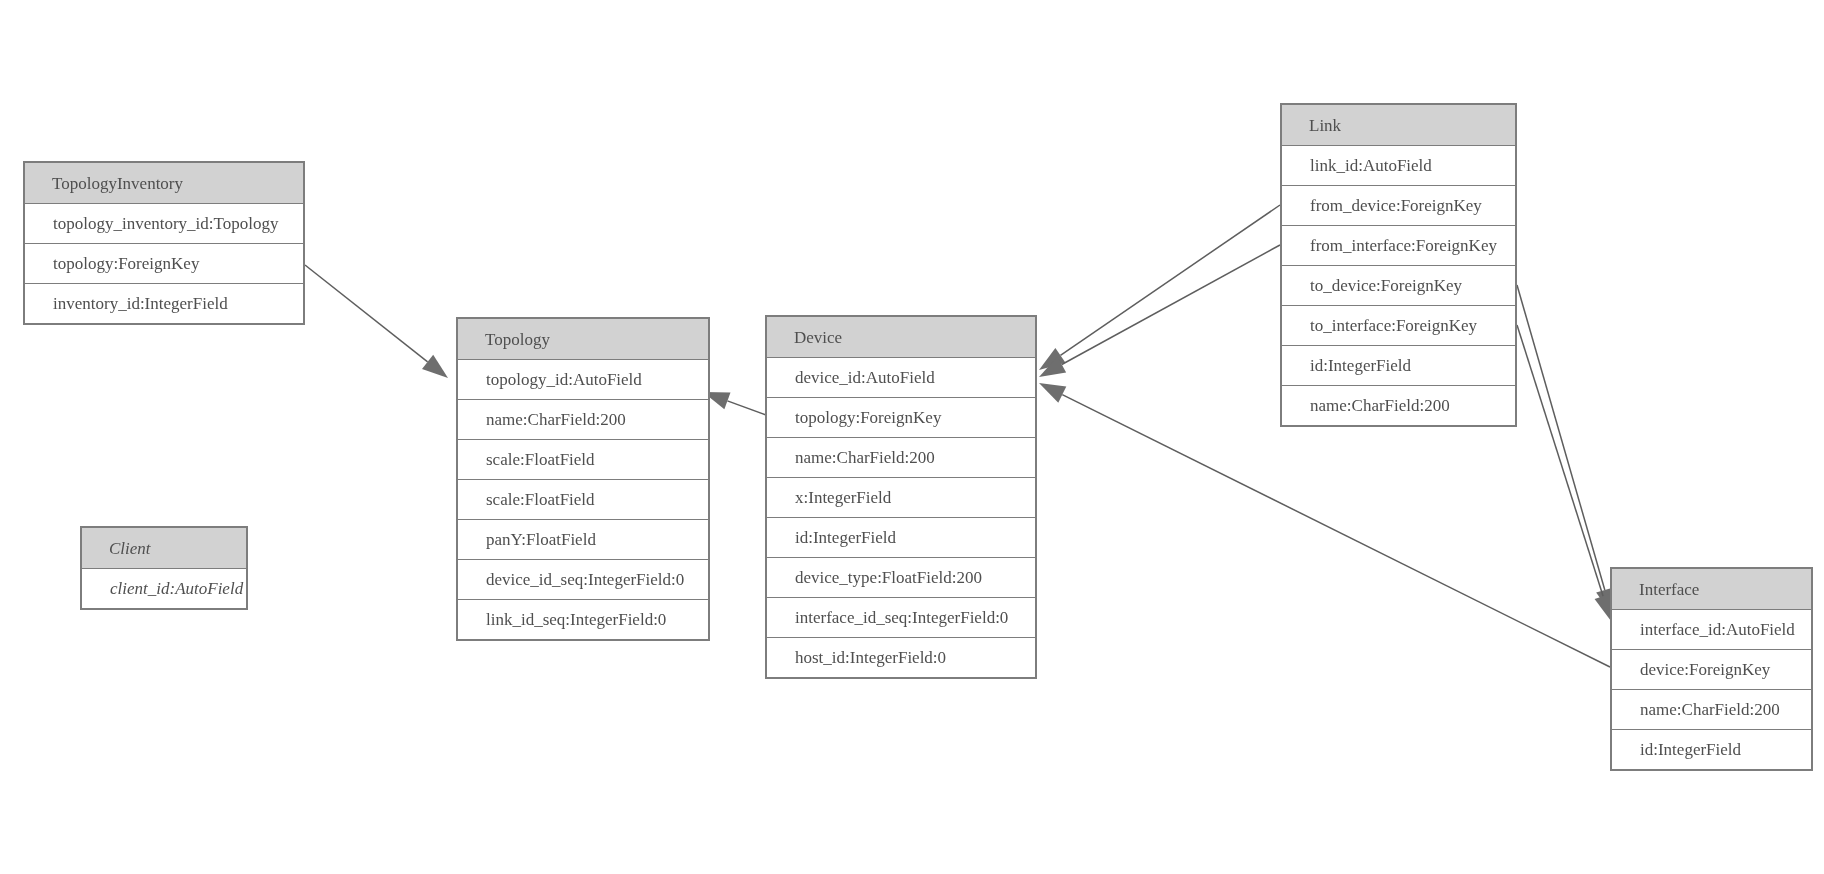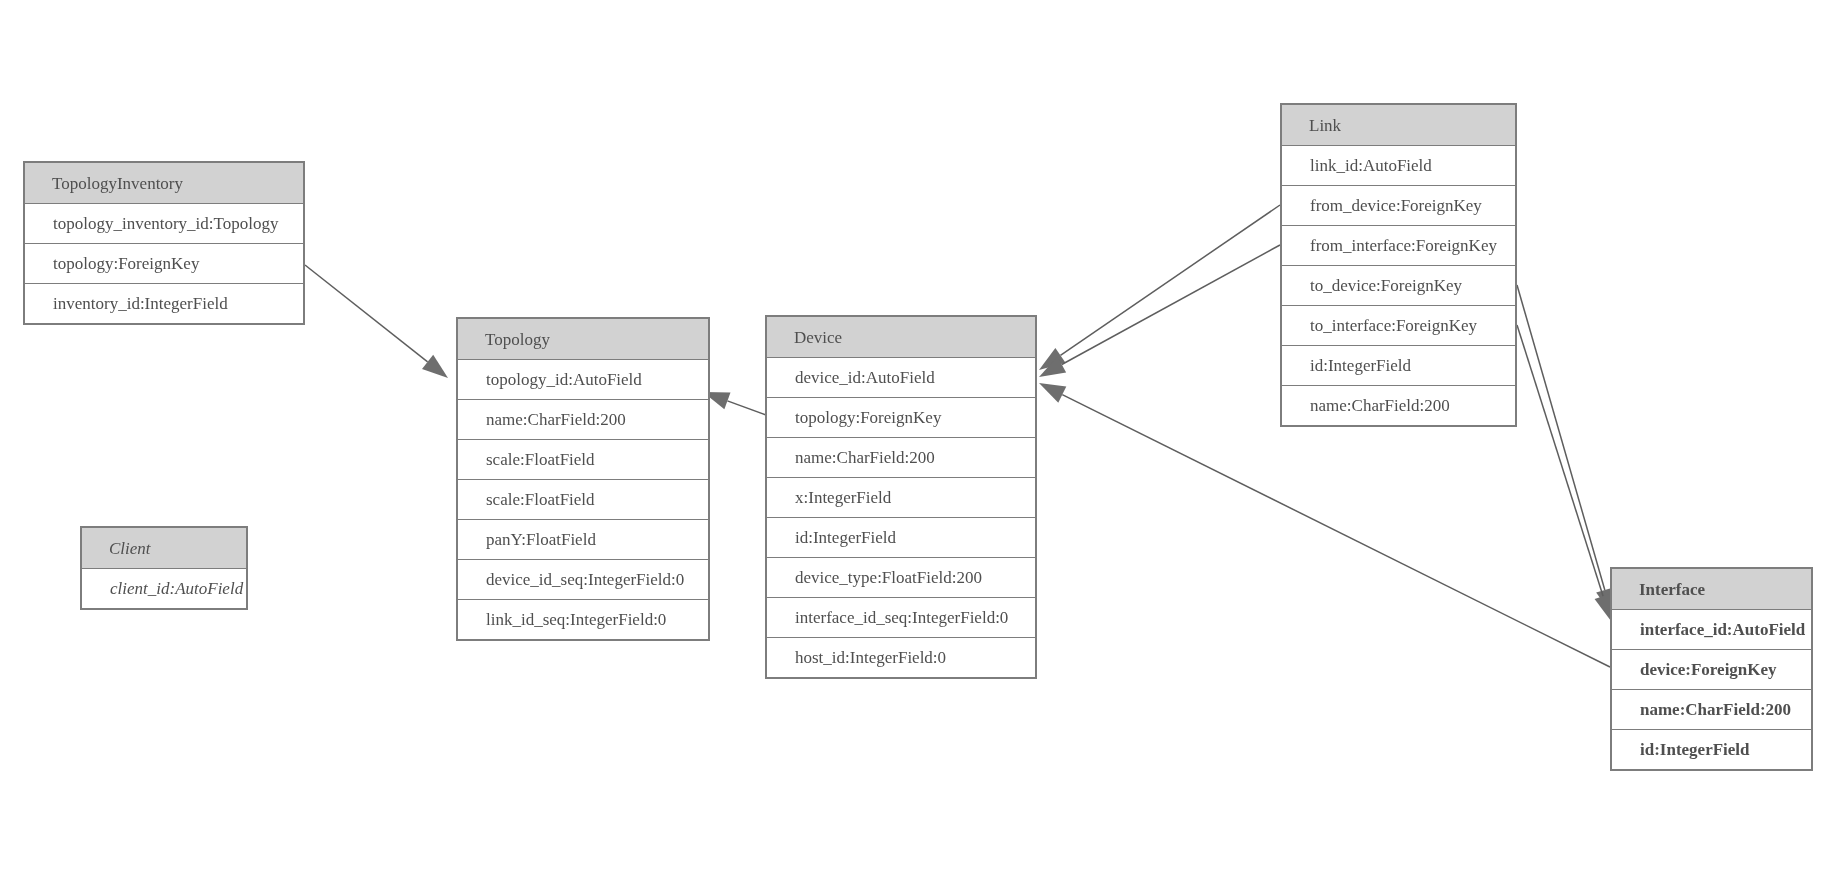--- a/index.html
+++ b/index.html
@@ -111,20 +111,20 @@
     <div class="entity" style="left: 1280px; top: 103px; width: 237px;">
       <div class="entity-header">Link</div>
       <div class="entity-row">link_id:AutoField</div>
       <div class="entity-row">from_device:ForeignKey</div>
       <div class="entity-row">from_interface:ForeignKey</div>
       <div class="entity-row">to_device:ForeignKey</div>
       <div class="entity-row">to_interface:ForeignKey</div>
       <div class="entity-row">id:IntegerField</div>
       <div class="entity-row">name:CharField:200</div>
     </div>
-    <div class="entity" style="left: 1610px; top: 567px; width: 203px; font-weight: bold;">
+    <div class="entity" style="left: 1610px; top: 567px; width: 203px;">
       <div class="entity-header">Interface</div>
       <div class="entity-row">interface_id:AutoField</div>
       <div class="entity-row">device:ForeignKey</div>
       <div class="entity-row">name:CharField:200</div>
       <div class="entity-row">id:IntegerField</div>
     </div>
   </div>
 
 </body></html>

